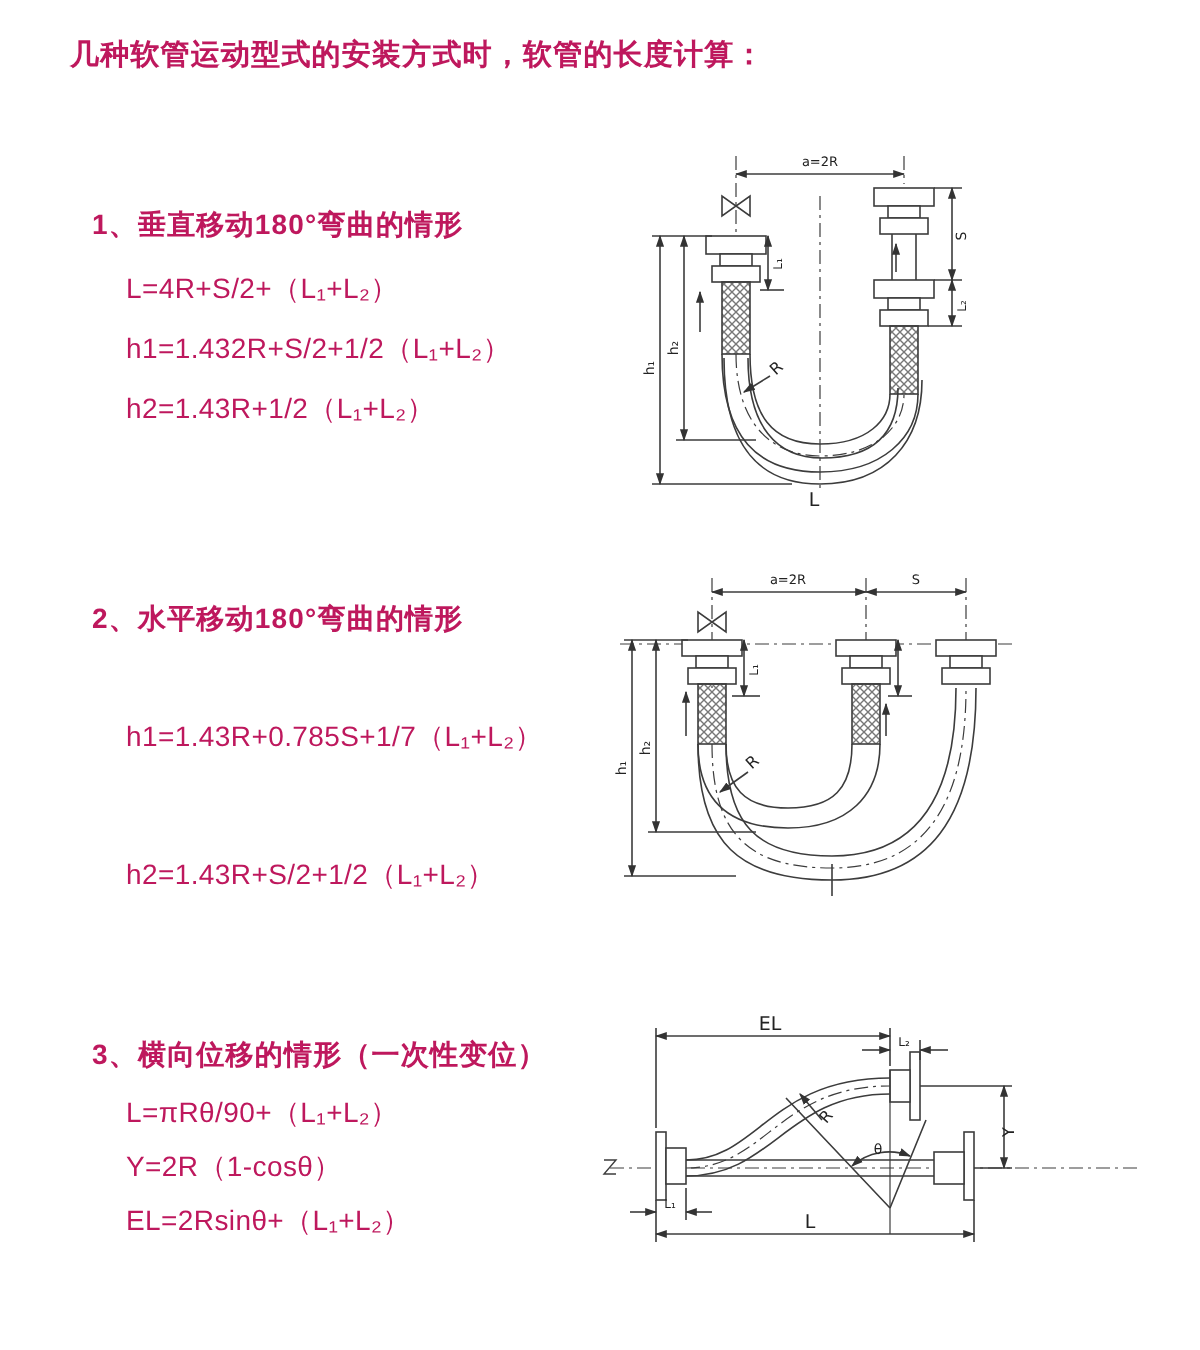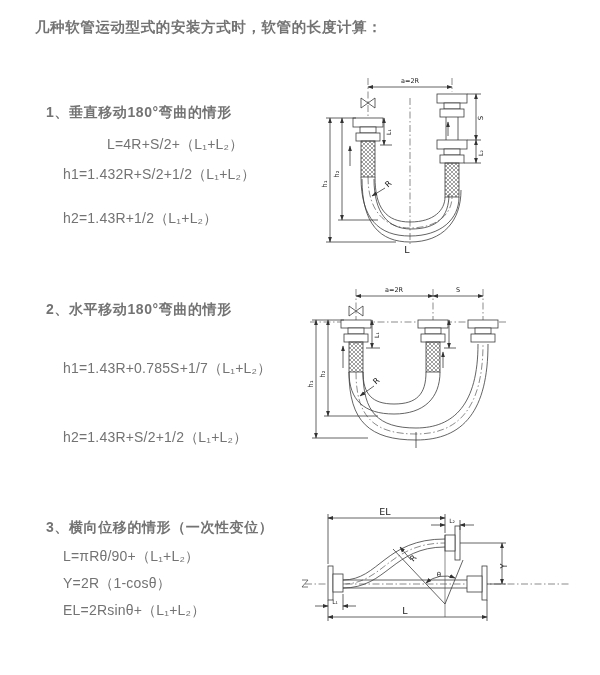--- a/index.html
+++ b/index.html
@@ -1,39 +1,39 @@
 <!DOCTYPE html>
 <html><head>
 <meta charset="utf-8">
 <style>
   html,body{margin:0;padding:0;background:#e8e8e8;}
   .page{
     position:relative;width:600px;height:675px;background:#ffffff;
-    font-family:"Liberation Sans","DejaVu Sans",sans-serif;color:#737373;
+    font-family:"Liberation Sans","DejaVu Sans",sans-serif;color:#be185d;
     overflow:hidden;margin:0 auto;
   }
   .title{position:absolute;left:35px;top:18px;font-size:14.5px;font-weight:600;letter-spacing:.6px;}
   .section{position:absolute;}
   .heading{position:absolute;left:0;top:0;font-size:14px;font-weight:600;letter-spacing:.6px;white-space:nowrap;}
   .formula{position:absolute;left:17px;font-size:14px;font-weight:500;letter-spacing:.2px;white-space:nowrap;}
   .diagram{position:absolute;}
   svg text{font-family:"DejaVu Sans",sans-serif;fill:#222;}
 </style>
 </head>
 <body>
 
 <div class="page">
 
   <div class="title">几种软管运动型式的安装方式时，软管的长度计算：</div>
 
   <div class="section" style="left:46px;top:104px;width:260px;height:120px;">
     <div class="heading">1、垂直移动180°弯曲的情形</div>
-    <div class="formula" style="top:32px;margin-left:44px;">L=4R+S/2+（L₁+L₂）</div>
+    <div class="formula" style="top:32px;">L=4R+S/2+（L₁+L₂）</div>
     <div class="formula" style="top:62px;">h1=1.432R+S/2+1/2（L₁+L₂）</div>
-    <div class="formula" style="top:92px;margin-top:14px;">h2=1.43R+1/2（L₁+L₂）</div>
+    <div class="formula" style="top:92px;">h2=1.43R+1/2（L₁+L₂）</div>
   </div>
 
   <svg class="diagram" style="left:300px;top:72px;" width="290" height="190" viewBox="0 0 290 190">
     <defs>
       <marker id="ar1" viewBox="0 0 10 10" refX="9" refY="5" markerWidth="7.5" markerHeight="7.5" orient="auto-start-reverse">
         <path d="M0,1.6 L10,5 L0,8.4 z" fill="#333"></path>
       </marker>
       <pattern id="ht1" width="4" height="4" patternUnits="userSpaceOnUse">
         <path d="M0,0 L4,4 M4,0 L0,4" stroke="#777" stroke-width="0.7"></path>
       </pattern>

